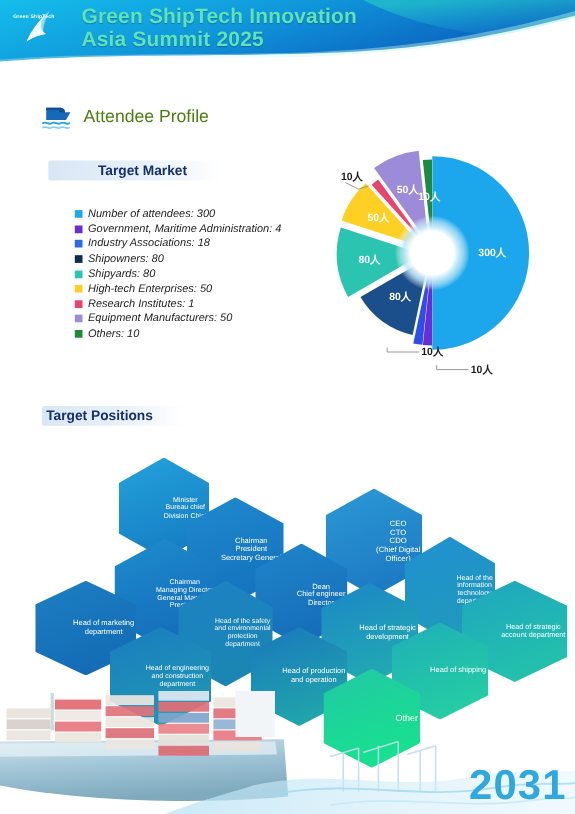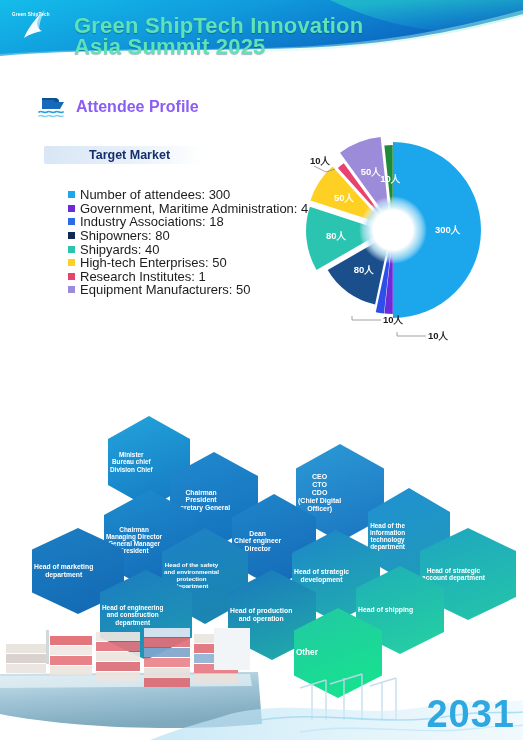--- a/index.html
+++ b/index.html
@@ -8,59 +8,58 @@
     background:#ffffff;
     font-family:"Liberation Sans","DejaVu Sans",sans-serif;
   }
   .page{position:absolute;inset:0;width:523px;height:740px;overflow:hidden;background:#fff;}
 
   
   .header{position:absolute;left:0;top:0;width:523px;height:62px;overflow:hidden;}
   .hdr-bg{position:absolute;inset:0;}
   .hdr-title{
     position:absolute;left:74px;top:5px;
-    font-size:22px;font-weight:bold;line-height:21px;
+    font-size:19px;font-weight:bold;line-height:21px;
     color:#5FE3B6;letter-spacing:.2px;
     text-shadow:0 1px 1px rgba(0,40,80,.35);
     white-space:pre-line;
-    margin-top:10px;
   }
   .logo{position:absolute;left:14px;top:6px;width:52px;height:46px;}
   .logo-cap{position:absolute;left:12px;top:12px;
     font-size:4.6px;font-weight:bold;color:#fff;letter-spacing:.2px;white-space:nowrap;}
 
   
   .sec-title{position:absolute;display:flex;align-items:center;gap:8px;}
-  .sec-title .txt{font-size:16px;font-weight:bold;color:#8b5cf6;}
+  .sec-title .txt{font-size:16px;font-weight:normal;color:#4d7c0f;}
   .boat-icon{width:30px;height:26px;position:relative;}
 
   .sub-title{
     position:absolute;font-size:12.5px;font-weight:bold;color:#16306E;
     padding:2px 6px 2px 4px;border-radius:2px;
     background:linear-gradient(90deg,#d8e6f5 0%,#e8f1fa 55%,rgba(255,255,255,0) 100%);
   }
 
   
   .legend{position:absolute;left:68px;top:188px;}
   .lg-row{display:flex;align-items:center;height:13.6px;}
   .lg-sw{width:7px;height:7px;margin-right:5px;flex:0 0 auto;}
-  .lg-tx{font-size:13px;color:#1c1c1c;white-space:nowrap;}
+  .lg-tx{font-size:10px;color:#1c1c1c;white-space:nowrap;font-style:italic;}
 
   
   .pie-wrap{position:absolute;left:286px;top:120px;width:215px;height:230px;}
   .pie-wrap svg{display:block;}
   .sl-lab{font-size:9.5px;font-weight:bold;fill:#ffffff;
           font-family:"Liberation Sans",sans-serif;}
   .sl-lab.dark{fill:#1b1b1b;font-weight:bold;}
   .lead{stroke:#8b8b8b;stroke-width:.8;fill:none;}
 
   
   .hexwrap{position:absolute;left:0;top:400px;width:523px;height:270px;}
-  .hex{position:absolute;display:flex;align-items:center;justify-content:flex-start;
-       text-align:center;color:#fff;font-weight:bold;
+  .hex{position:absolute;display:flex;align-items:center;justify-content:flex-end;
+       text-align:center;color:#fff;font-weight:normal;
        clip-path:polygon(50% 0%,100% 25%,100% 75%,50% 100%,0% 75%,0% 25%);
        -webkit-clip-path:polygon(50% 0%,100% 25%,100% 75%,50% 100%,0% 75%,0% 25%);
        line-height:1.12;padding:2px;box-sizing:border-box;}
   .hex span{display:block;white-space:pre-line;}
 
   
   .bottom{position:absolute;left:0;top:628px;width:523px;height:112px;overflow:hidden;}
   .yr{position:absolute;right:8px;bottom:4px;font-size:38px;font-weight:bold;
       color:#2ea8e0;letter-spacing:1px;
       text-shadow:0 1px 0 rgba(255,255,255,.6);}
@@ -128,33 +127,37 @@
       <div class="lg-row">
         <span class="lg-sw" style="background: rgb(43, 107, 232);"></span>
         <span class="lg-tx">Industry Associations: 18</span>
       </div>
       <div class="lg-row">
         <span class="lg-sw" style="background: rgb(16, 42, 84);"></span>
         <span class="lg-tx">Shipowners: 80</span>
       </div>
       <div class="lg-row">
         <span class="lg-sw" style="background: rgb(43, 196, 176);"></span>
-        <span class="lg-tx">Shipyards: 40</span>
+        <span class="lg-tx">Shipyards: 80</span>
       </div>
       <div class="lg-row">
         <span class="lg-sw" style="background: rgb(255, 208, 36);"></span>
         <span class="lg-tx">High-tech Enterprises: 50</span>
       </div>
       <div class="lg-row">
         <span class="lg-sw" style="background: rgb(232, 67, 111);"></span>
         <span class="lg-tx">Research Institutes: 1</span>
       </div>
       <div class="lg-row">
         <span class="lg-sw" style="background: rgb(155, 139, 216);"></span>
         <span class="lg-tx">Equipment Manufacturers: 50</span>
+      </div>
+      <div class="lg-row">
+        <span class="lg-sw" style="background: rgb(30, 138, 60);"></span>
+        <span class="lg-tx">Others: 10</span>
       </div>
     </div>
 
   <div class="pie-wrap">
     <svg width="215" height="230" viewBox="0 0 215 230">
       <defs>
         <radialGradient id="hole" cx="50%" cy="50%" r="50%">
           <stop offset="0.58" stop-color="#ffffff"></stop>
           <stop offset="0.78" stop-color="#bfe6f7" stop-opacity="0.85"></stop>
           <stop offset="1" stop-color="#ffffff" stop-opacity="0"></stop>
@@ -186,20 +189,21 @@
         </g>
 
       <g>
         <path class="lead" d="M28,46 L40,52 L49,49"></path>
         <path class="lead" d="M66,196 L66,200 L95,200"></path>
         <path class="lead" d="M111,212 L111,216 L140,216"></path>
       </g>
     </svg>
   </div>
 
+  <div class="sub-title" style="left:38px;top:369px;width:120px;">Target Positions</div>
 
   <div class="hexwrap" id="hexgrid">
       <div class="hex" style="left: 108px; top: 16px; width: 82px; height: 92px; font-size: 6.4px; background: linear-gradient(160deg, rgb(35, 163, 220) 0%, rgb(20, 120, 192) 100%);">
         <span>Minister
 Bureau chief
 Division Chief</span>
       </div>
       <div class="hex" style="left: 170px; top: 52px; width: 88px; height: 96px; font-size: 6.8px; background: linear-gradient(160deg, rgb(32, 137, 206) 0%, rgb(19, 112, 188) 100%);">
         <span>Chairman
 President

